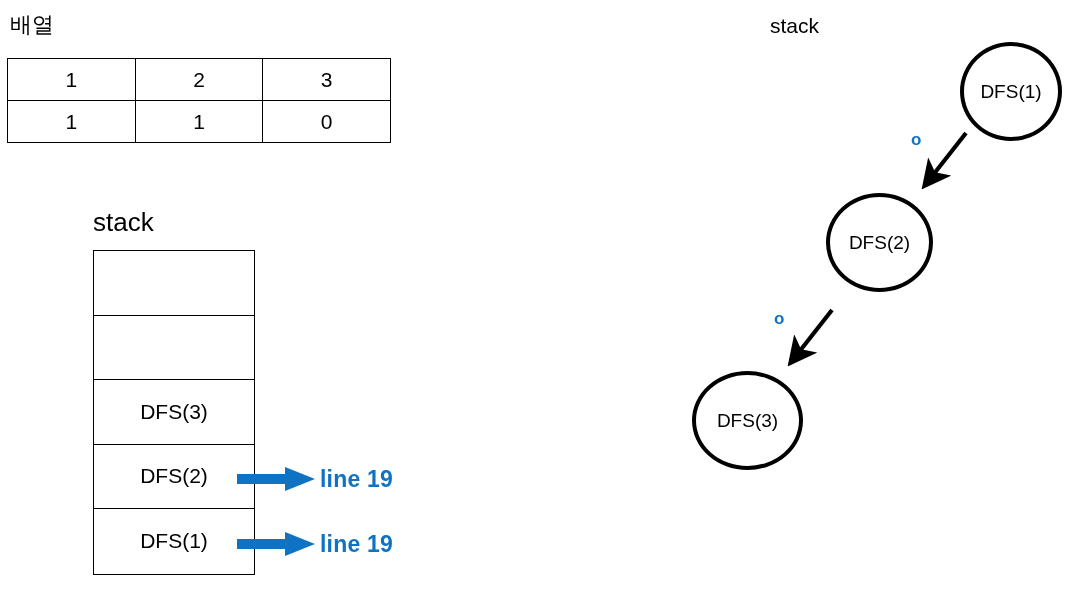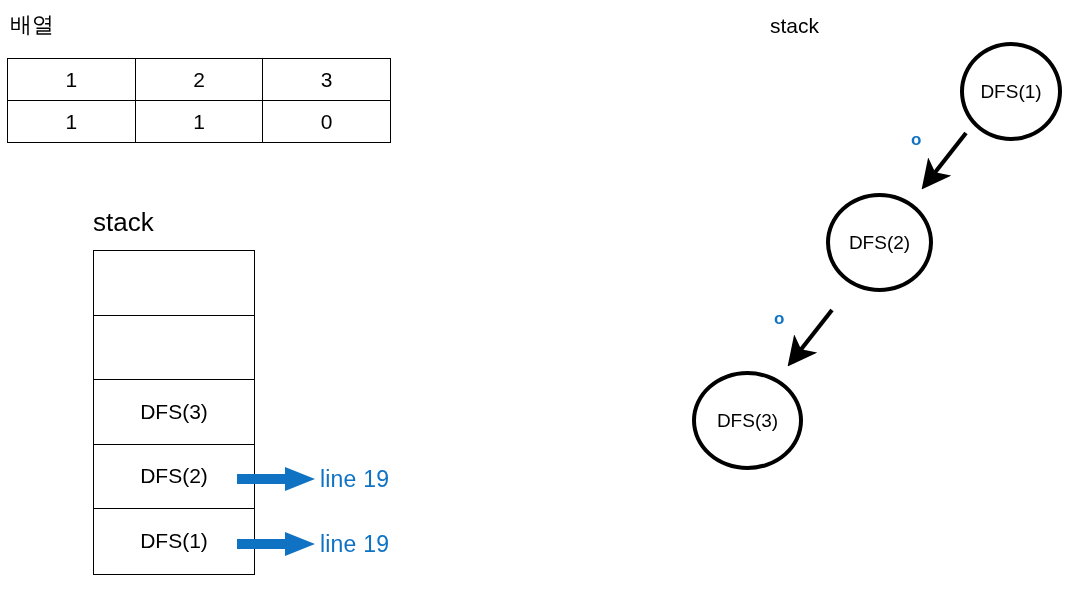--- a/index.html
+++ b/index.html
@@ -89,21 +89,21 @@
   
   .line-arrow {
     position: absolute;
     width: 78px;
     height: 24px;
   }
   .line-arrow svg { display: block; }
   .line-text {
     position: absolute;
     font-size: 23px;
-    font-weight: normal;
+    font-weight: bold;
     letter-spacing: 0.2px;
     white-space: nowrap;
   }
 
   
   .tree-label {
     left: 770px;
     top: 15px;
     font-size: 21px;
   }

